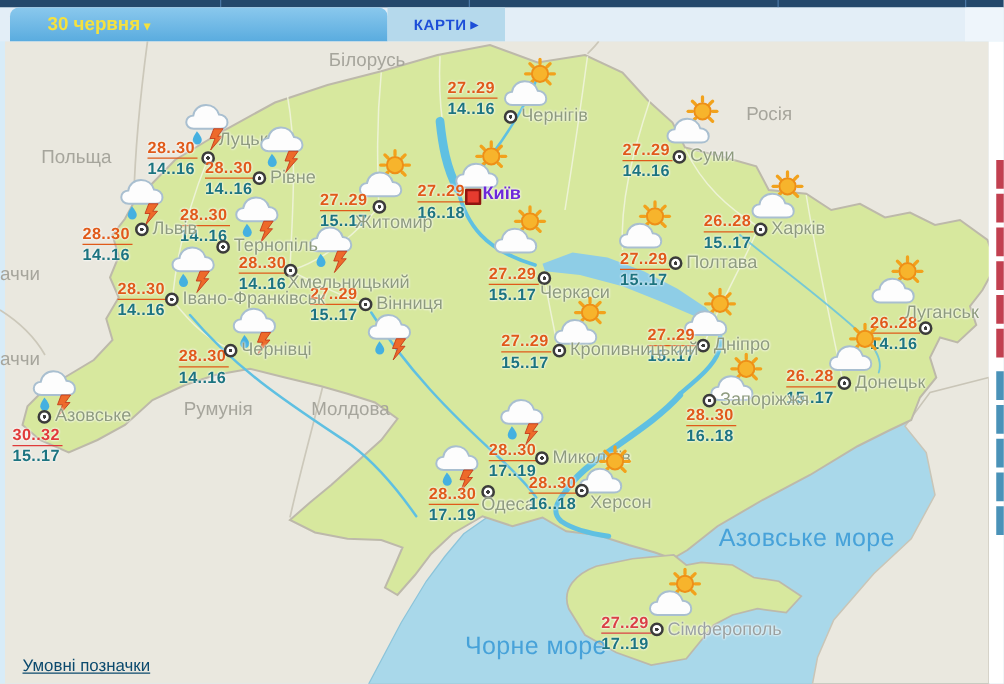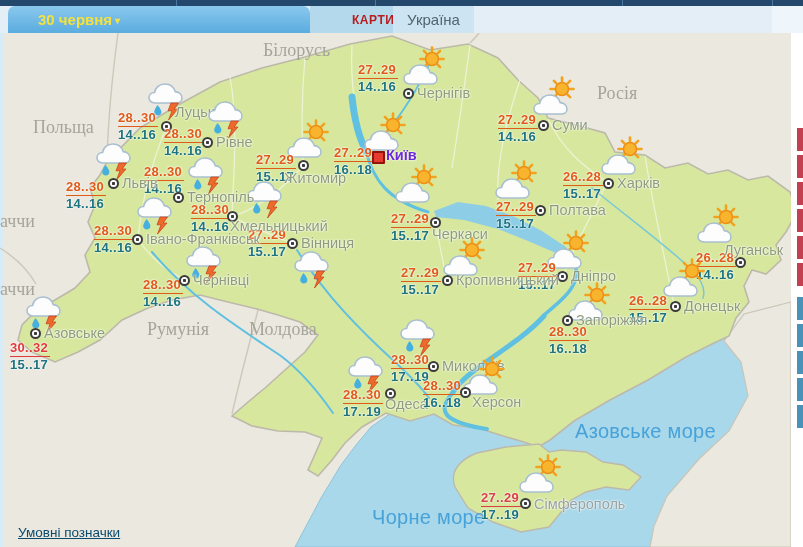--- a/index.html
+++ b/index.html
@@ -14,33 +14,33 @@
   .tabsrow{position:absolute;left:0;top:6px;width:803px;height:27px;background:#e3eef7;z-index:40;}
   .tab-active{
     position:absolute;left:8px;top:0;width:302px;height:27px;box-sizing:border-box;
     background:linear-gradient(#8ac8ed,#5aacdf);border-radius:7px 7px 0 0;
     display:flex;align-items:center;padding-left:22px;color:#fff;font-size:15px;cursor:pointer;
   }
   .date-dd{color:#f5e13e;margin-left:8px;font-weight:bold;cursor:pointer;display:flex;align-items:center;gap:3px;}
   .date-caret{font-size:10px;transform:translateY(1px);}
   .maps-btn{
     position:absolute;left:310px;top:0;width:94px;height:27px;background:#b5d9ec;
-    color:#b91c1c;font-weight:bold;font-size:12px;letter-spacing:.5px;
-    display:flex;align-items:center;justify-content:flex-end;cursor:pointer;
+    color:#1d4ed8;font-weight:bold;font-size:12px;letter-spacing:.5px;
+    display:flex;align-items:center;justify-content:center;cursor:pointer;
   }
   .maps-arr{font-size:8px;margin-left:3px;}
   .region-tab{
     position:absolute;left:393px;top:0;width:81px;height:27px;background:#cde4f2;
     color:#54656f;font-size:15px;display:flex;align-items:center;justify-content:center;cursor:pointer;
   }
   .tabs-hl{position:absolute;left:772px;top:0;width:31px;height:27px;background:#eef5fb;}
   
   .map{position:absolute;left:0;top:0;width:803px;height:547px;}
   svg.geo{position:absolute;left:0;top:0;}
-  .country-label{position:absolute;color:#a6a59c;font-size:18px;white-space:nowrap;z-index:5;font-family:Liberation Serif, serif;}
+  .country-label{position:absolute;color:#a6a59c;font-size:15px;white-space:nowrap;z-index:5;}
   .sea-label{position:absolute;color:#47a2d9;font-size:20px;letter-spacing:.3px;white-space:nowrap;z-index:5;}
   .city{position:absolute;left:0;top:0;z-index:10;}
   .wicon{position:absolute;}
   .temps{
     position:absolute;font-size:13px;font-weight:bold;line-height:16px;letter-spacing:.3px;
     text-shadow:0 0 2px rgba(255,255,255,.95),0 0 2px rgba(255,255,255,.95);
   }
   .temp-hi{display:inline-block;border-bottom:1px solid;padding:0 2px 0 0;}
   .temp-lo{color:#1d7480;}
   .clabel{
@@ -517,17 +517,14 @@
   <div class="tab-active">
     <span class="date-dd">
       <span>30 червня</span>
       <span class="date-caret">▾</span>
     </span>
   </div>
   <div class="maps-btn">
     <span>КАРТИ</span>
     <span class="maps-arr">▶</span>
   </div>
-  <div class="region-tab">
-    <span>Україна</span>
-  </div>
   <div class="tabs-hl"></div>
 </div>
 
 </body></html>

